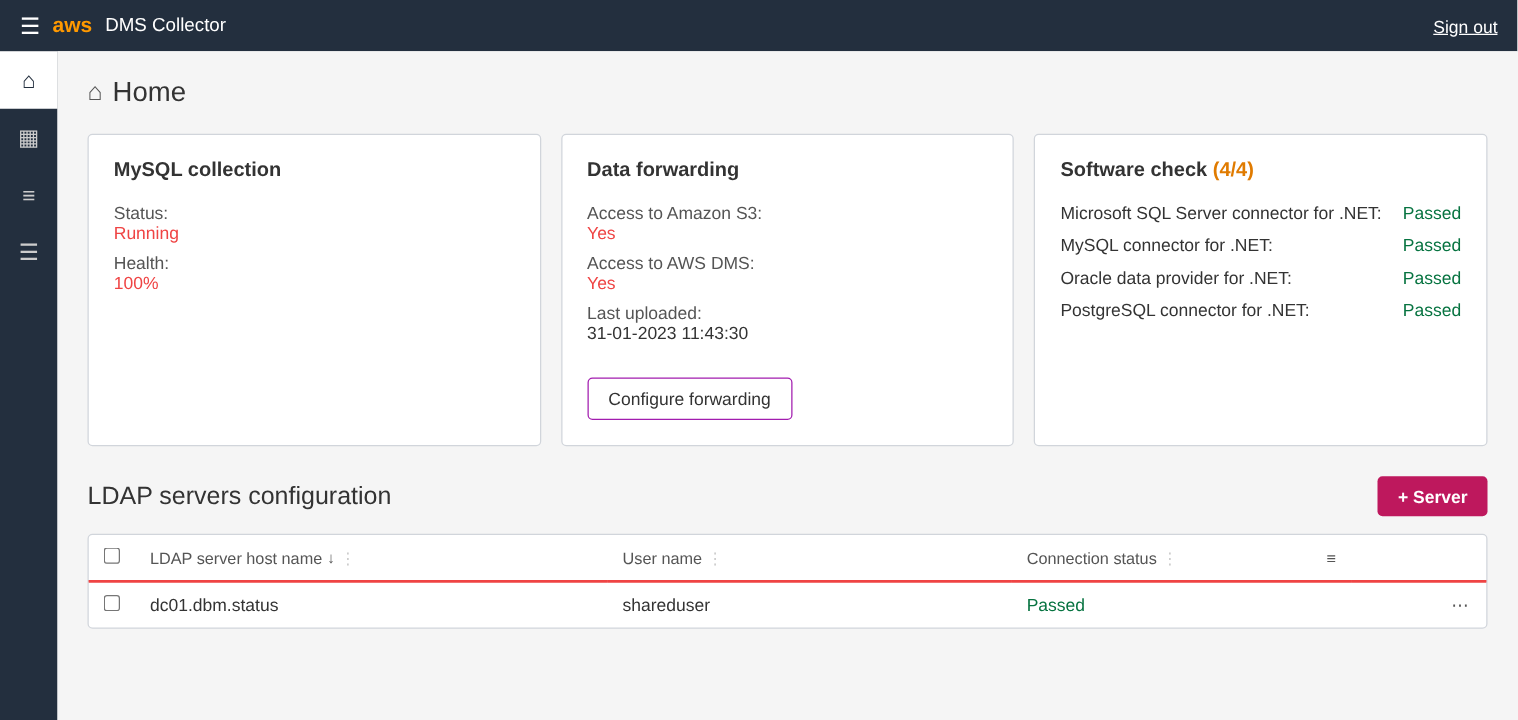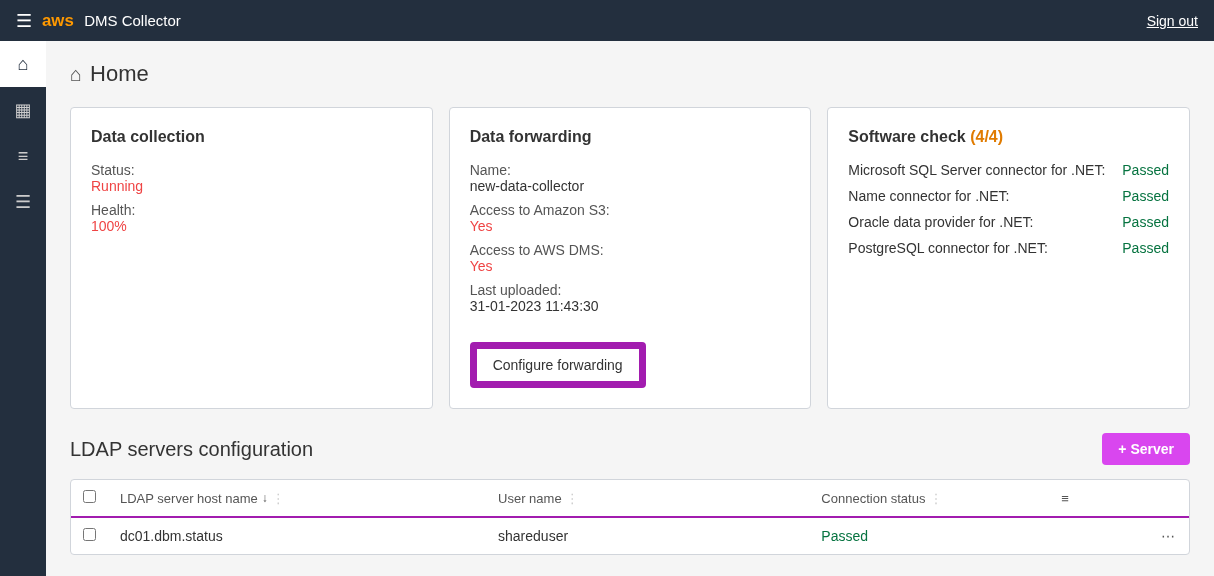--- a/index.html
+++ b/index.html
@@ -107,42 +107,42 @@
       align-items: center;
     }
     .check-label { color: #333; flex: 1; }
     .check-status { color: #067340; font-weight: 500; margin-left: 16px; }
 
     
     .btn-configure {
       margin-top: 20px;
       padding: 8px 16px;
       background: #fff;
-      border: 7px solid #a21caf;
+      border: 1px solid #a21caf;
       border-radius: 4px;
       cursor: pointer;
       font-size: 14px;
       color: #333;
     }
 
     
     .ldap-section { margin-top: 4px; }
     .ldap-header {
       display: flex;
       align-items: center;
       justify-content: space-between;
       margin-bottom: 14px;
     }
     .ldap-title {
       font-size: 20px;
       font-weight: 400;
       color: #333;
     }
     .btn-add-server {
-      background: #d946ef;
+      background: #be185d;
       color: #fff;
       border: none;
       border-radius: 4px;
       padding: 8px 16px;
       font-size: 14px;
       font-weight: 600;
       cursor: pointer;
     }
 
     
@@ -151,21 +151,21 @@
       border: 1px solid #d1d5db;
       border-radius: 4px;
     }
     .table {
       width: 100%;
       border-collapse: collapse;
     }
     .table th {
       text-align: left;
       padding: 10px 12px;
-      border-bottom: 2px solid #a21caf;
+      border-bottom: 2px solid #ef4444;
       color: #555;
       font-weight: 500;
       font-size: 13px;
     }
     .table td {
       padding: 10px 12px;
       border-bottom: 1px solid #f0f0f0;
       color: #333;
       font-size: 14px;
     }
@@ -219,37 +219,33 @@
   <div class="main-content">
 
     <div class="page-title">
       <span class="home-icon">⌂</span>
       <span>Home</span>
     </div>
 
     <div class="cards-row">
 
       <div class="card">
-        <div class="card-title">Data collection</div>
+        <div class="card-title">MySQL collection</div>
         <div class="card-row">
           <span class="card-label">Status:</span>
           <span class="card-value green">Running</span>
         </div>
         <div class="card-row">
           <span class="card-label">Health:</span>
           <span class="card-value green">100%</span>
         </div>
       </div>
 
       <div class="card">
         <div class="card-title">Data forwarding</div>
-        <div class="card-row">
-          <span class="card-label">Name:</span>
-          <span class="card-value">new-data-collector</span>
-        </div>
         <div class="card-row">
           <span class="card-label">Access to Amazon S3:</span>
           <span class="card-value green">Yes</span>
         </div>
         <div class="card-row">
           <span class="card-label">Access to AWS DMS:</span>
           <span class="card-value green">Yes</span>
         </div>
         <div class="card-row">
           <span class="card-label">Last uploaded:</span>
@@ -261,21 +257,21 @@
       <div class="card">
         <div class="card-title">
           <span>Software check</span>
           <span class="badge">(4/4)</span>
         </div>
         <div class="check-row">
           <span class="check-label">Microsoft SQL Server connector for .NET:</span>
           <span class="check-status">Passed</span>
         </div>
         <div class="check-row">
-          <span class="check-label">Name connector for .NET:</span>
+          <span class="check-label">MySQL connector for .NET:</span>
           <span class="check-status">Passed</span>
         </div>
         <div class="check-row">
           <span class="check-label">Oracle data provider for .NET:</span>
           <span class="check-status">Passed</span>
         </div>
         <div class="check-row">
           <span class="check-label">PostgreSQL connector for .NET:</span>
           <span class="check-status">Passed</span>
         </div>

